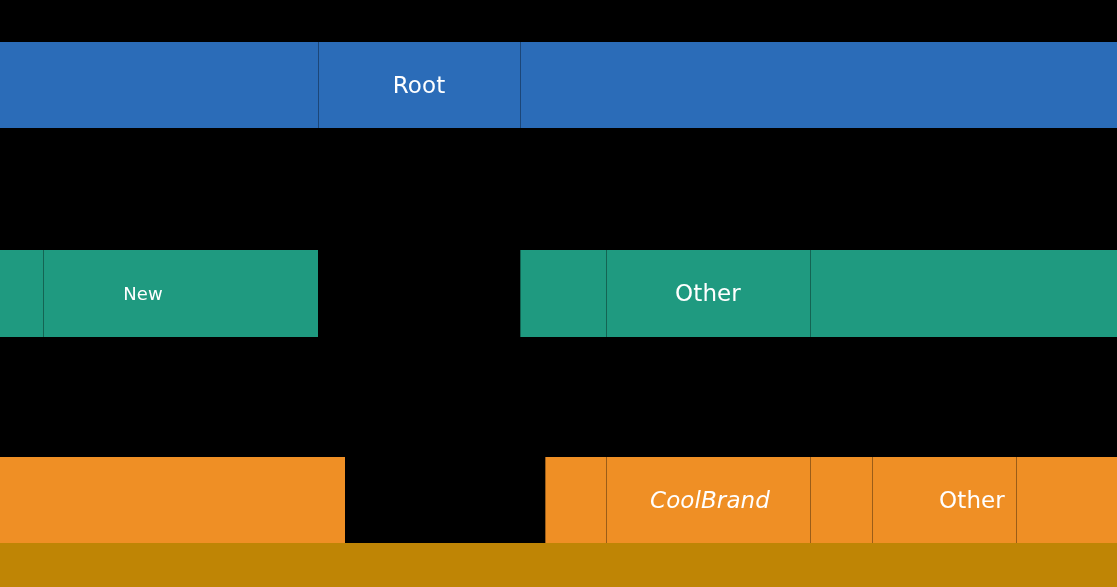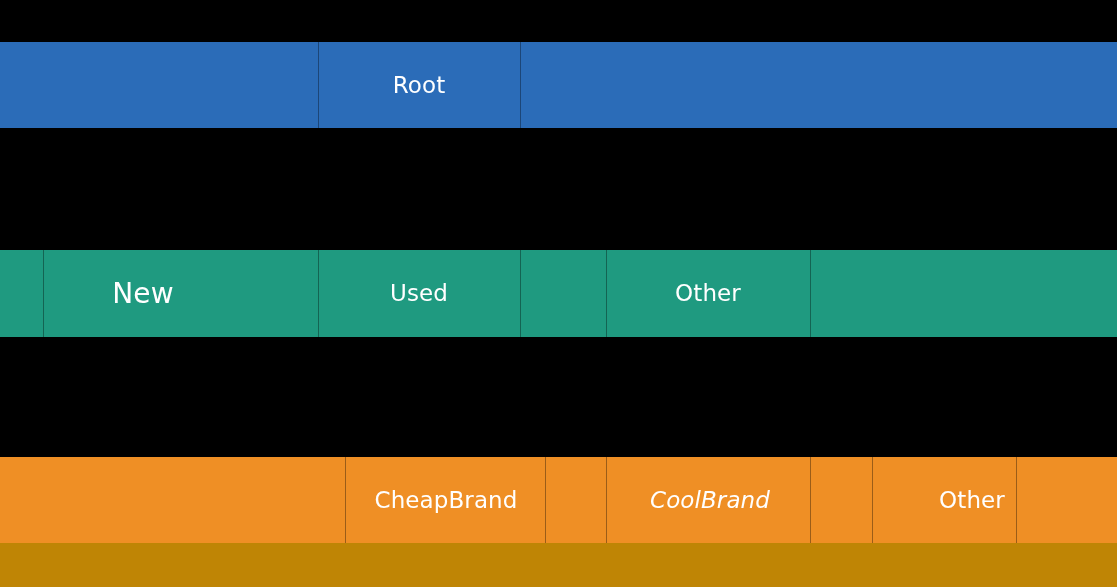--- a/index.html
+++ b/index.html
@@ -62,41 +62,35 @@
       <div class="seg" style="left: 318px; width: 202px; background: rgb(43, 108, 184); justify-content: flex-start; position: absolute;">
         <span class="seg-label" style="color: rgb(255, 255, 255); font-size: 23px; position: absolute; left: 101px; transform: translateX(-50%);">Root</span>
       </div>
       <div class="gutter" style="left: 318px;"></div>
       <div class="seg" style="left: 520px; width: 597px; background: rgb(43, 108, 184);"></div>
       <div class="gutter" style="left: 520px;"></div>
     </div>
     <div class="level" style="top: 250px; height: 87px;">
       <div class="seg" style="left: 0px; width: 43px; background: rgb(31, 154, 128);"></div>
       <div class="seg" style="left: 43px; width: 275px; background: rgb(31, 154, 128); justify-content: flex-start; position: absolute;">
-        <span class="seg-label" style="color: rgb(255, 255, 255); font-size: 28px; position: absolute; left: 100px; transform: translateX(-50%);">New</span>
+        <span class="seg-label" style="color: rgb(255, 255, 255); font-size: 18px; position: absolute; left: 100px; transform: translateX(-50%);">New</span>
       </div>
       <div class="gutter" style="left: 43px;"></div>
-      <div class="seg" style="left: 318px; width: 202px; background: rgb(31, 154, 128); justify-content: flex-start; position: absolute;">
-        <span class="seg-label" style="color: rgb(255, 255, 255); font-size: 23px; position: absolute; left: 101px; transform: translateX(-50%);">Used</span>
-      </div>
       <div class="gutter" style="left: 318px;"></div>
       <div class="seg" style="left: 520px; width: 86px; background: rgb(31, 154, 128);"></div>
       <div class="gutter" style="left: 520px;"></div>
       <div class="seg" style="left: 606px; width: 204px; background: rgb(31, 154, 128); justify-content: flex-start; position: absolute;">
         <span class="seg-label" style="color: rgb(255, 255, 255); font-size: 23px; position: absolute; left: 102px; transform: translateX(-50%);">Other</span>
       </div>
       <div class="gutter" style="left: 606px;"></div>
       <div class="seg" style="left: 810px; width: 307px; background: rgb(31, 154, 128);"></div>
       <div class="gutter" style="left: 810px;"></div>
     </div>
     <div class="level" style="top: 457px; height: 86px;">
       <div class="seg" style="left: 0px; width: 345px; background: rgb(239, 143, 37);"></div>
-      <div class="seg" style="left: 345px; width: 200px; background: rgb(239, 143, 37); justify-content: flex-start; position: absolute;">
-        <span class="seg-label" style="color: rgb(255, 255, 255); font-size: 23px; position: absolute; left: 101px; transform: translateX(-50%);">CheapBrand</span>
-      </div>
       <div class="gutter" style="left: 345px;"></div>
       <div class="seg" style="left: 545px; width: 61px; background: rgb(239, 143, 37);"></div>
       <div class="gutter" style="left: 545px;"></div>
       <div class="seg" style="left: 606px; width: 204px; background: rgb(239, 143, 37); justify-content: flex-start; position: absolute;">
         <span class="seg-label" style="color: rgb(255, 255, 255); font-size: 23px; position: absolute; left: 104px; transform: translateX(-50%); font-style: italic;">CoolBrand</span>
       </div>
       <div class="gutter" style="left: 606px;"></div>
       <div class="seg" style="left: 810px; width: 62px; background: rgb(239, 143, 37);"></div>
       <div class="gutter" style="left: 810px;"></div>
       <div class="seg" style="left: 872px; width: 144px; background: rgb(239, 143, 37); justify-content: flex-start; position: absolute;">

